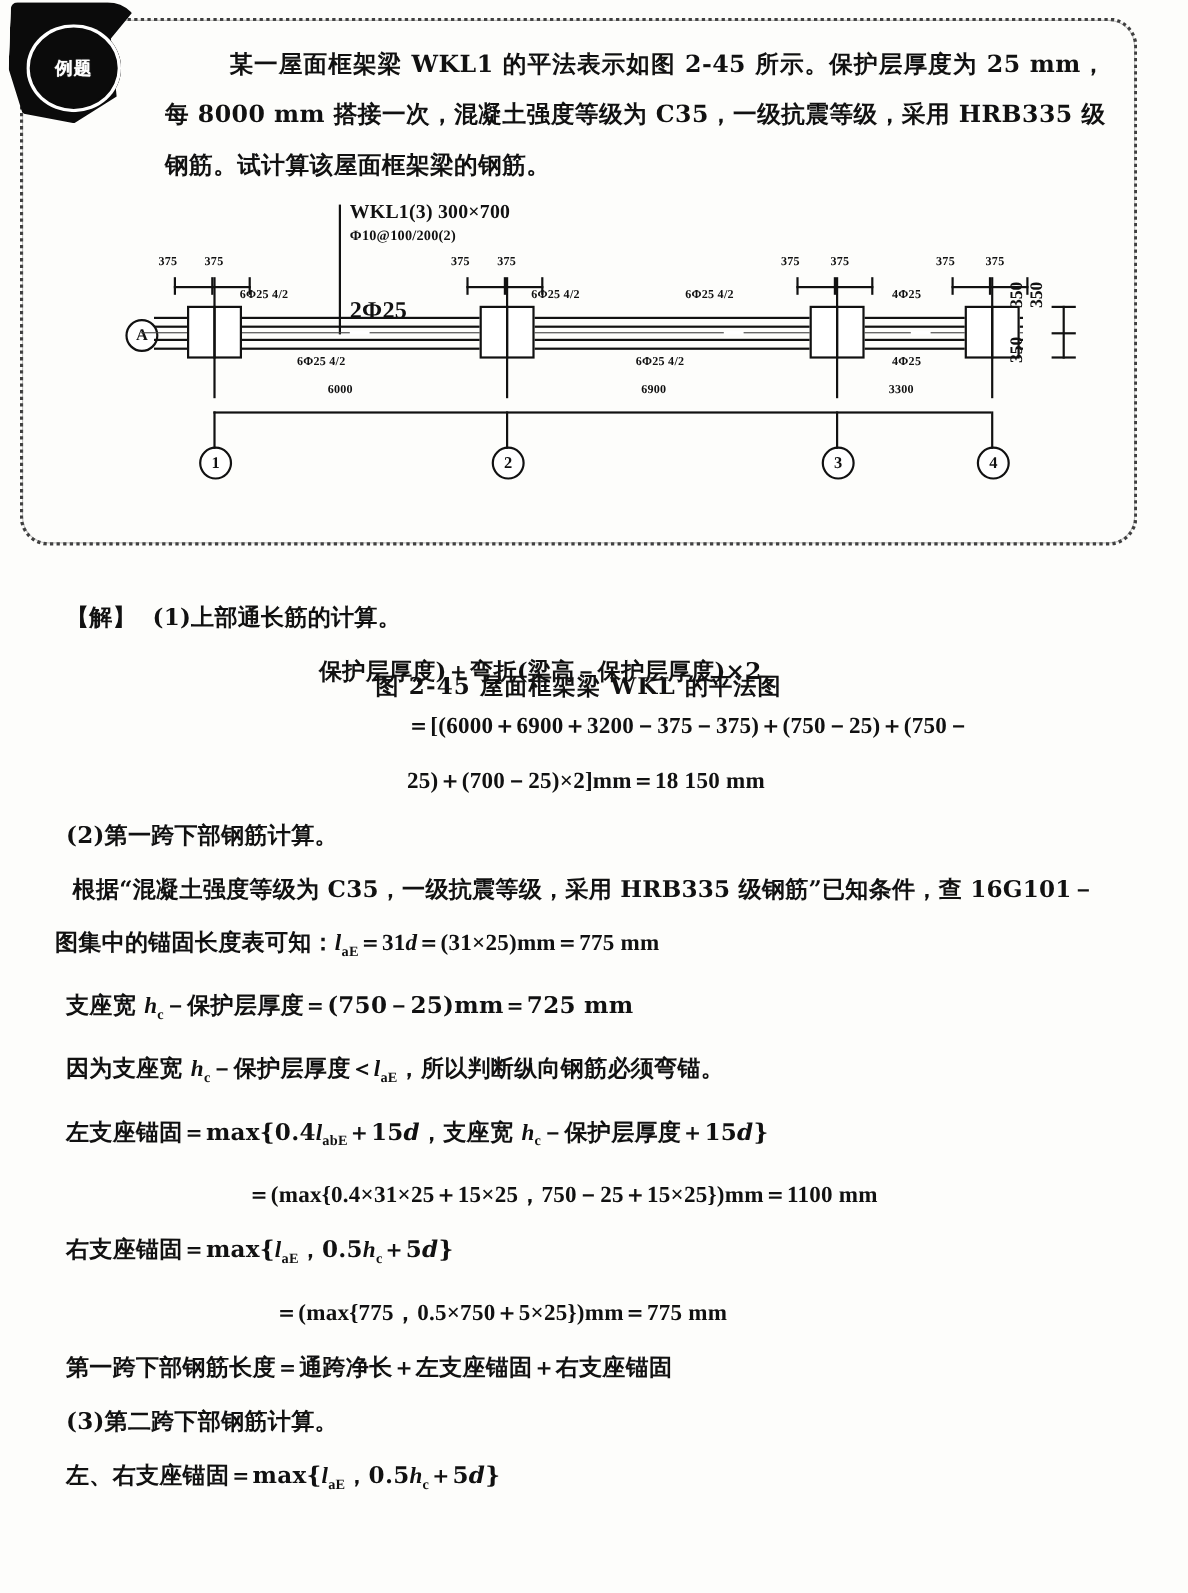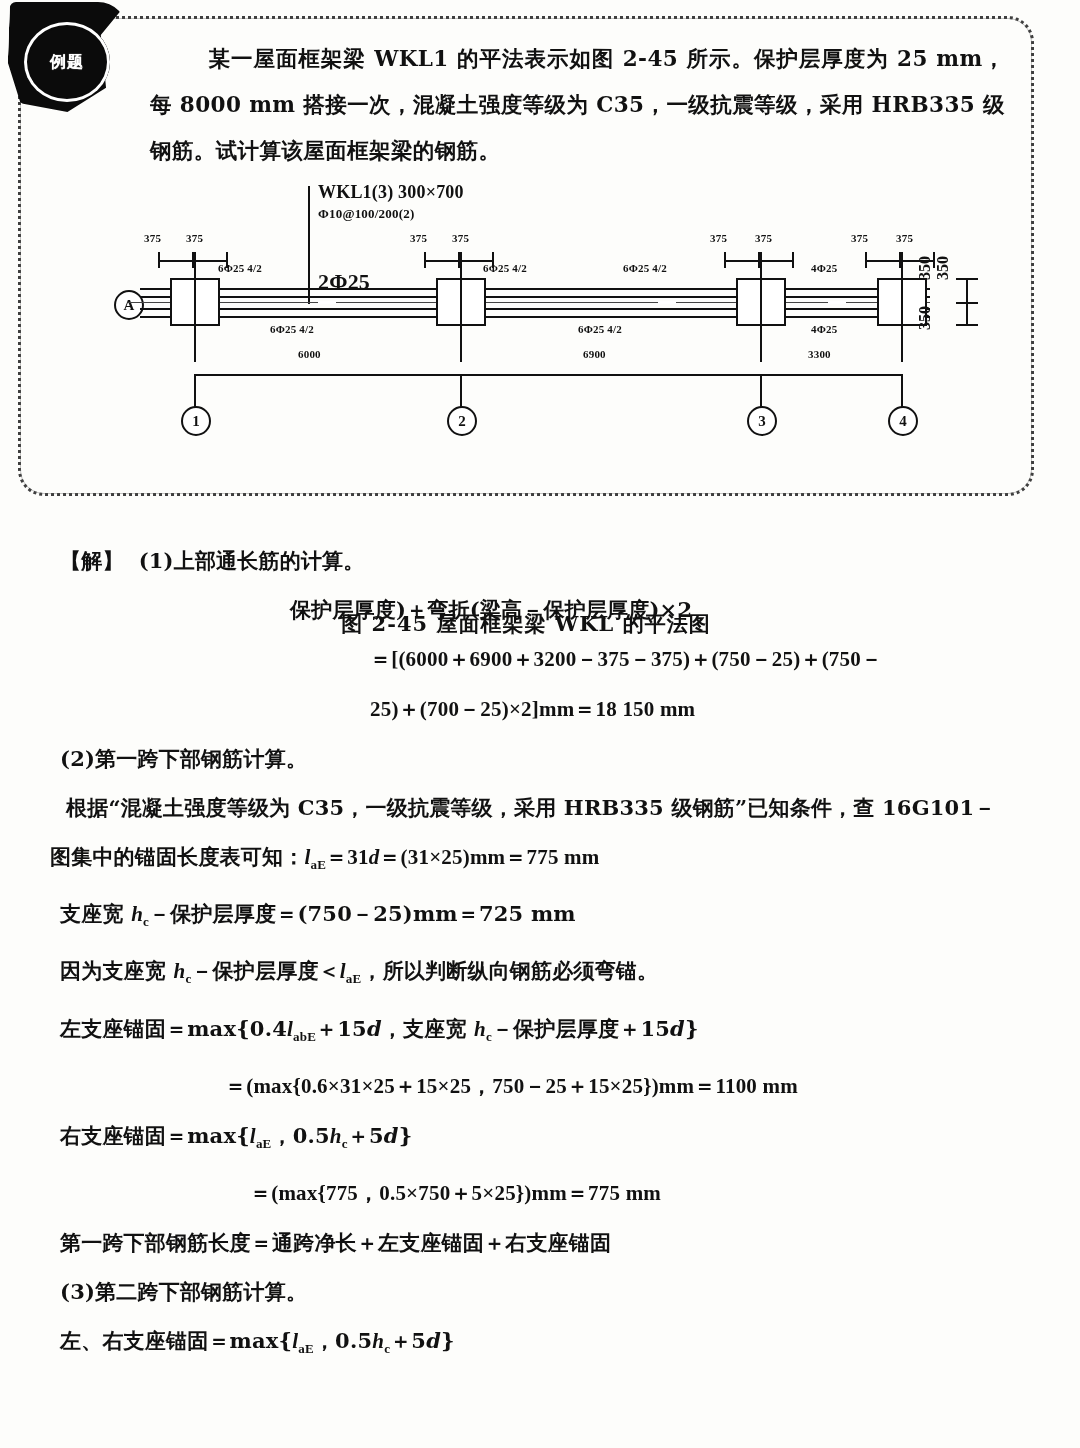--- a/index.html
+++ b/index.html
@@ -272,21 +272,21 @@
   </div>
 
   <div class="ln pad-l60">
     <span>因为支座宽 </span><span class="mathblock"><i>h</i><sub>c</sub></span><span>－保护层厚度＜<span class="mathblock"><i>l</i><sub>aE</sub></span>，所以判断纵向钢筋必须弯锚。</span>
   </div>
 
   <div class="ln pad-l60">
     左支座锚固＝max{0.4<span class="mathblock"><i>l</i><sub>abE</sub></span>＋15<i>d</i>，支座宽 <span class="mathblock"><i>h</i><sub>c</sub></span>－保护层厚度＋15<i>d</i>}
   </div>
   <div class="ln pad-l225">
-    <span class="mathblock">＝(max{0.6×31×25＋15×25，750－25＋15×25})mm＝1100 mm</span>
+    <span class="mathblock">＝(max{0.4×31×25＋15×25，750－25＋15×25})mm＝1100 mm</span>
   </div>
 
   <div class="ln pad-l60">
     右支座锚固＝max{<span class="mathblock"><i>l</i><sub>aE</sub></span>，0.5<span class="mathblock"><i>h</i><sub>c</sub></span>＋5<i>d</i>}
   </div>
   <div class="ln pad-l250">
     <span class="mathblock">＝(max{775，0.5×750＋5×25})mm＝775 mm</span>
   </div>
 
   <div class="ln pad-l60">第一跨下部钢筋长度＝通跨净长＋左支座锚固＋右支座锚固</div>

